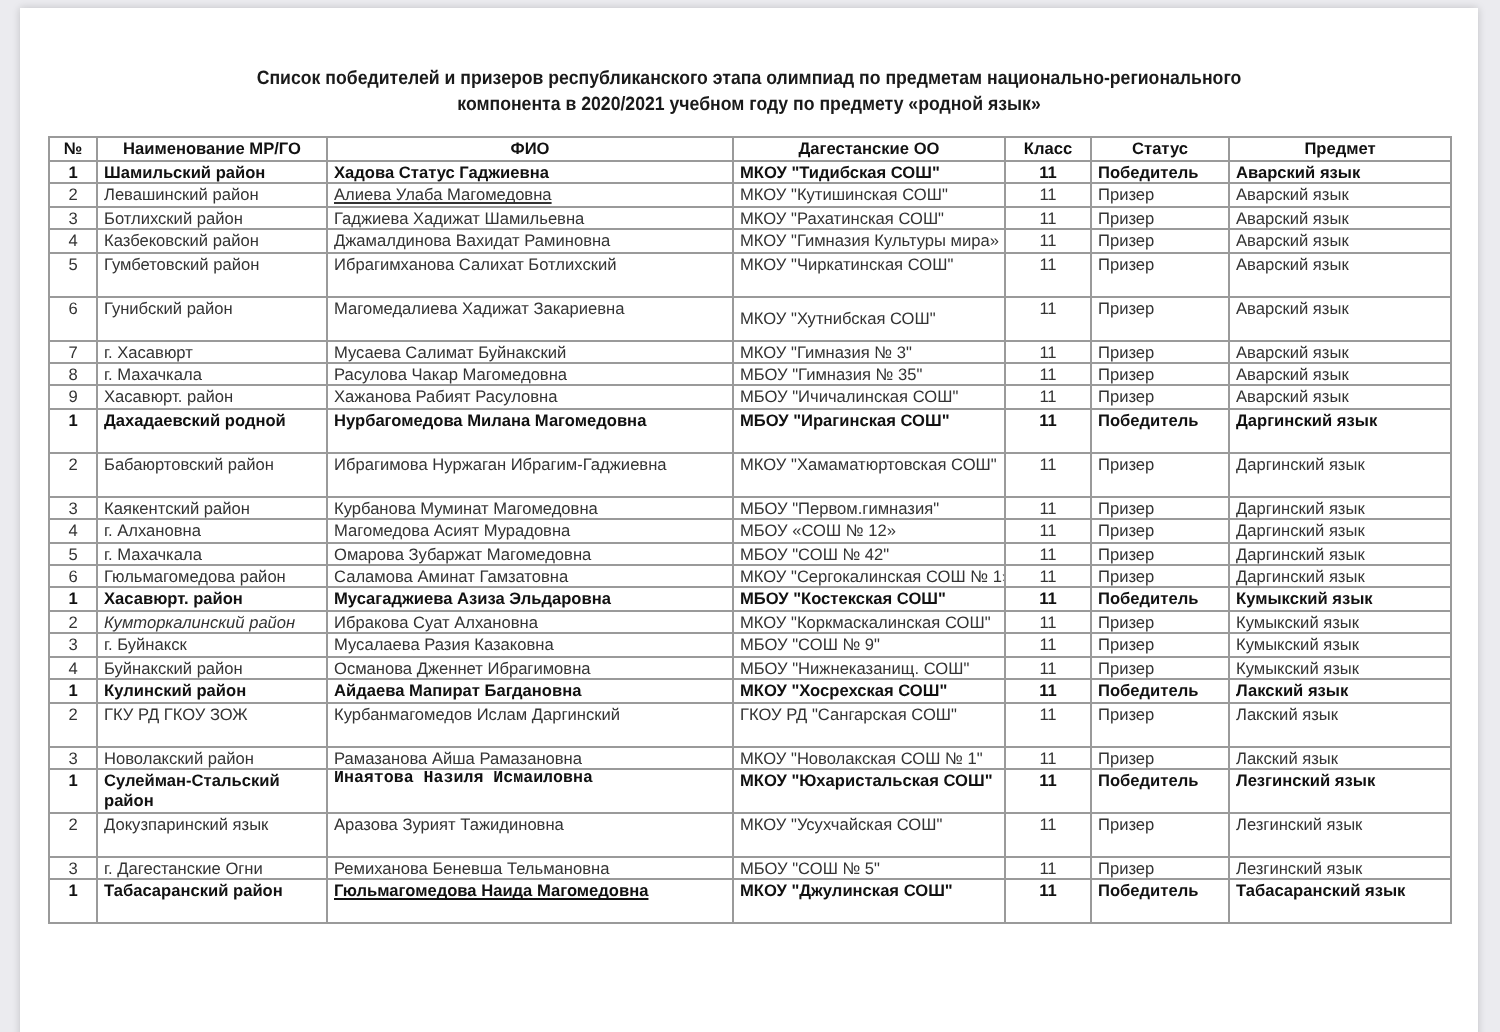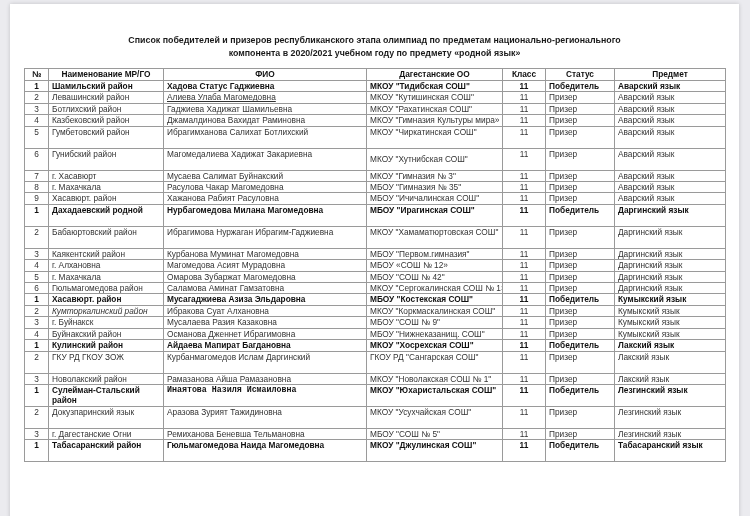--- a/index.html
+++ b/index.html
@@ -287,21 +287,21 @@
           <td style="height: 10px;">г. Дагестанские Огни</td>
           <td style="height: 10px;">Ремиханова Беневша Тельмановна</td>
           <td style="height: 10px;">МБОУ "СОШ № 5"</td>
           <td class="c" style="height: 10px;">11</td>
           <td style="height: 10px;">Призер</td>
           <td style="height: 10px;">Лезгинский язык</td>
         </tr>
         <tr class="win">
           <td class="c" style="height: 21px;">1</td>
           <td class="wrap" style="height: 21px;">Табасаранский район</td>
-          <td class="wrap" style="height: 21px;">Гюльмагомедова Наида Магомедовна</td>
+          <td class="wrap" style="height: 21px; text-decoration: underline;">Гюльмагомедова Наида Магомедовна</td>
           <td style="height: 21px;">МКОУ "Джулинская СОШ"</td>
           <td class="c" style="height: 21px;">11</td>
           <td style="height: 21px;">Победитель</td>
           <td style="height: 21px;">Табасаранский язык</td>
         </tr>
       </tbody>
   </table>
 </div>
 
 </body></html>

